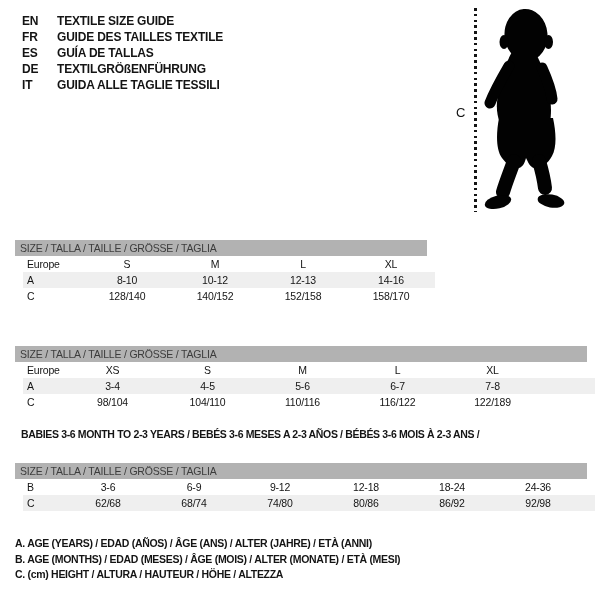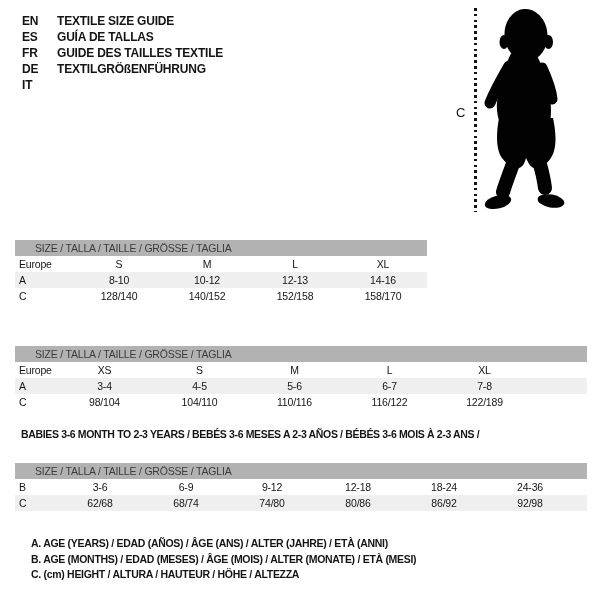--- a/index.html
+++ b/index.html
@@ -23,56 +23,57 @@
 
   
   .tbl-title { position:absolute; font-weight:bold; font-size:10.5px;
                letter-spacing:-0.35px; white-space:nowrap; line-height:12px; }
   .tbl-title.two-line { line-height:15.5px; }
   .t-sub { font-size:7.5px; vertical-align:-2px; letter-spacing:-0.2px; }
 
   
   .tblwrap { position:absolute; }
   .bar { height:16px; line-height:16.5px; background:#b2b2b2; color:#3c3c3c;
-         font-size:10.5px; padding-left:20px; letter-spacing:-0.2px; white-space:nowrap; }
-  table { border-collapse:collapse; table-layout:fixed; }
+         font-size:10.5px; padding-left:5px; letter-spacing:-0.2px; white-space:nowrap; }
+  table { border-collapse:collapse; table-layout:fixed;margin-left:8px; }
   td { height:16px; font-size:10.5px; text-align:center; padding:0;
        letter-spacing:-0.2px; white-space:nowrap; overflow:hidden; }
   td.lbl { text-align:left; padding-left:4px; }
   tr:nth-child(2) td { background:#efefef; }
 
   
   .notes { position:absolute; left:15px; top:536px; }
   .note { height:15.6px; line-height:15.6px; font-weight:bold; font-size:10.5px;
-          letter-spacing:-0.3px; white-space:nowrap;margin-left:16px; }
+          letter-spacing:-0.3px; white-space:nowrap; }
 </style>
 </head>
 <body>
 
 <div class="canvas">
 
   <div class="lang">
     <div class="lang-row">
       <span class="lang-code">EN</span>
       <span>TEXTILE SIZE GUIDE</span>
     </div>
     <div class="lang-row">
+      <span class="lang-code">FR</span>
+      <span>GUIDE DES TAILLES TEXTILE</span>
+    </div>
+    <div class="lang-row">
       <span class="lang-code">ES</span>
       <span>GUÍA DE TALLAS</span>
     </div>
     <div class="lang-row">
-      <span class="lang-code">FR</span>
-      <span>GUIDE DES TAILLES TEXTILE</span>
-    </div>
-    <div class="lang-row">
       <span class="lang-code">DE</span>
       <span>TEXTILGRÖßENFÜHRUNG</span>
     </div>
     <div class="lang-row">
       <span class="lang-code">IT</span>
+      <span>GUIDA ALLE TAGLIE TESSILI</span>
     </div>
   </div>
 
   <div class="measure-line"></div>
   <div class="measure-label">C</div>
   <svg class="baby" width="88" height="206" viewBox="0 0 88 206" aria-hidden="true">
     <g fill="#020202">
       <ellipse cx="43" cy="29" rx="21.5" ry="26" transform="rotate(-5 43 29)"></ellipse>
       <ellipse cx="21" cy="36" rx="4.5" ry="7"></ellipse>
       <ellipse cx="65.5" cy="36" rx="4.5" ry="7"></ellipse>

